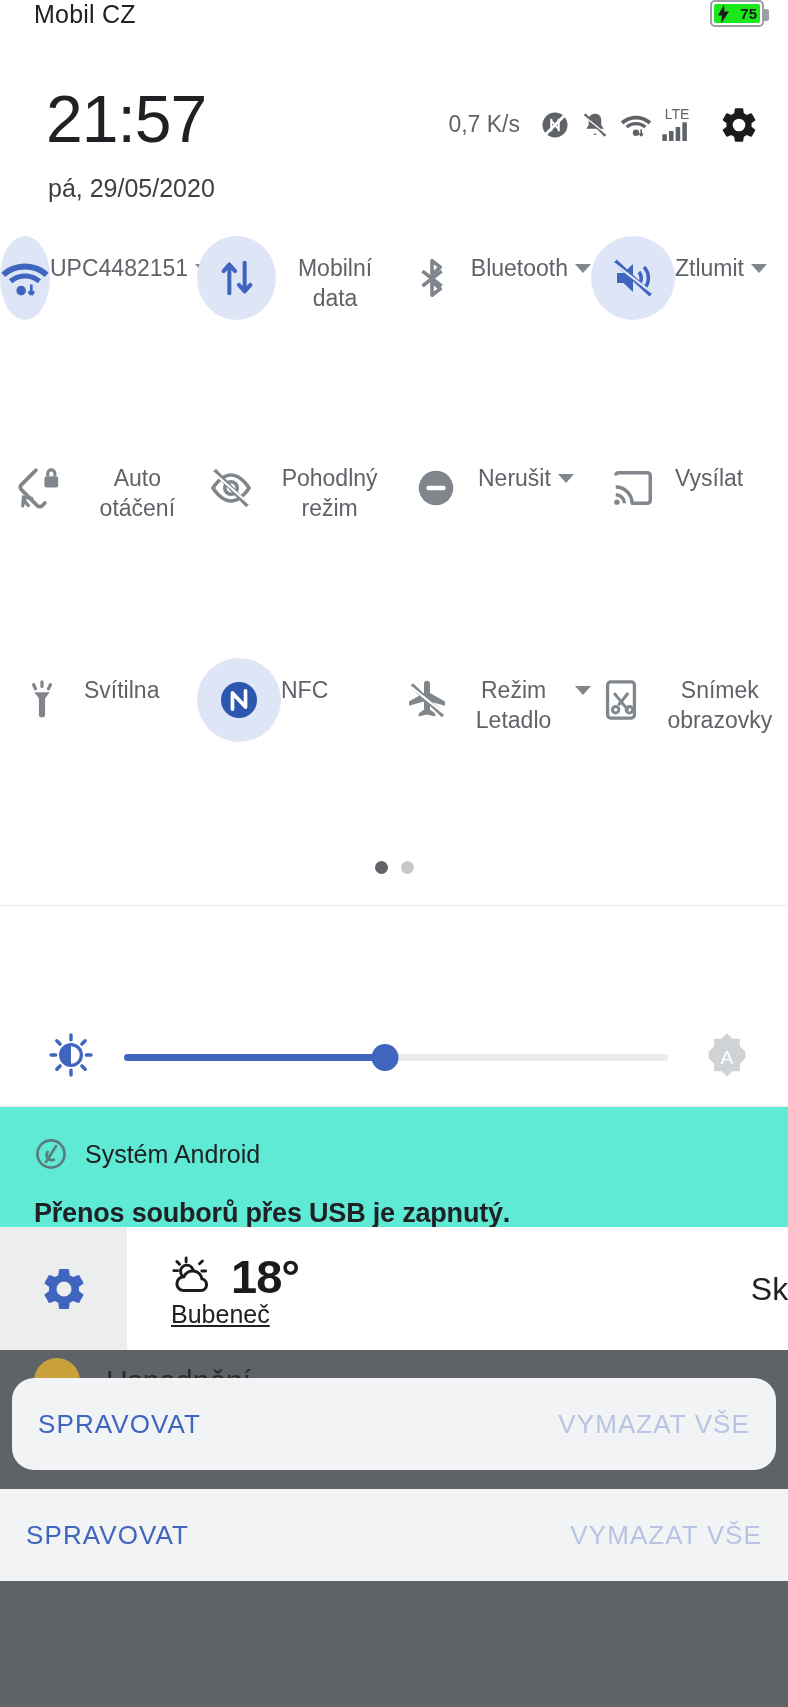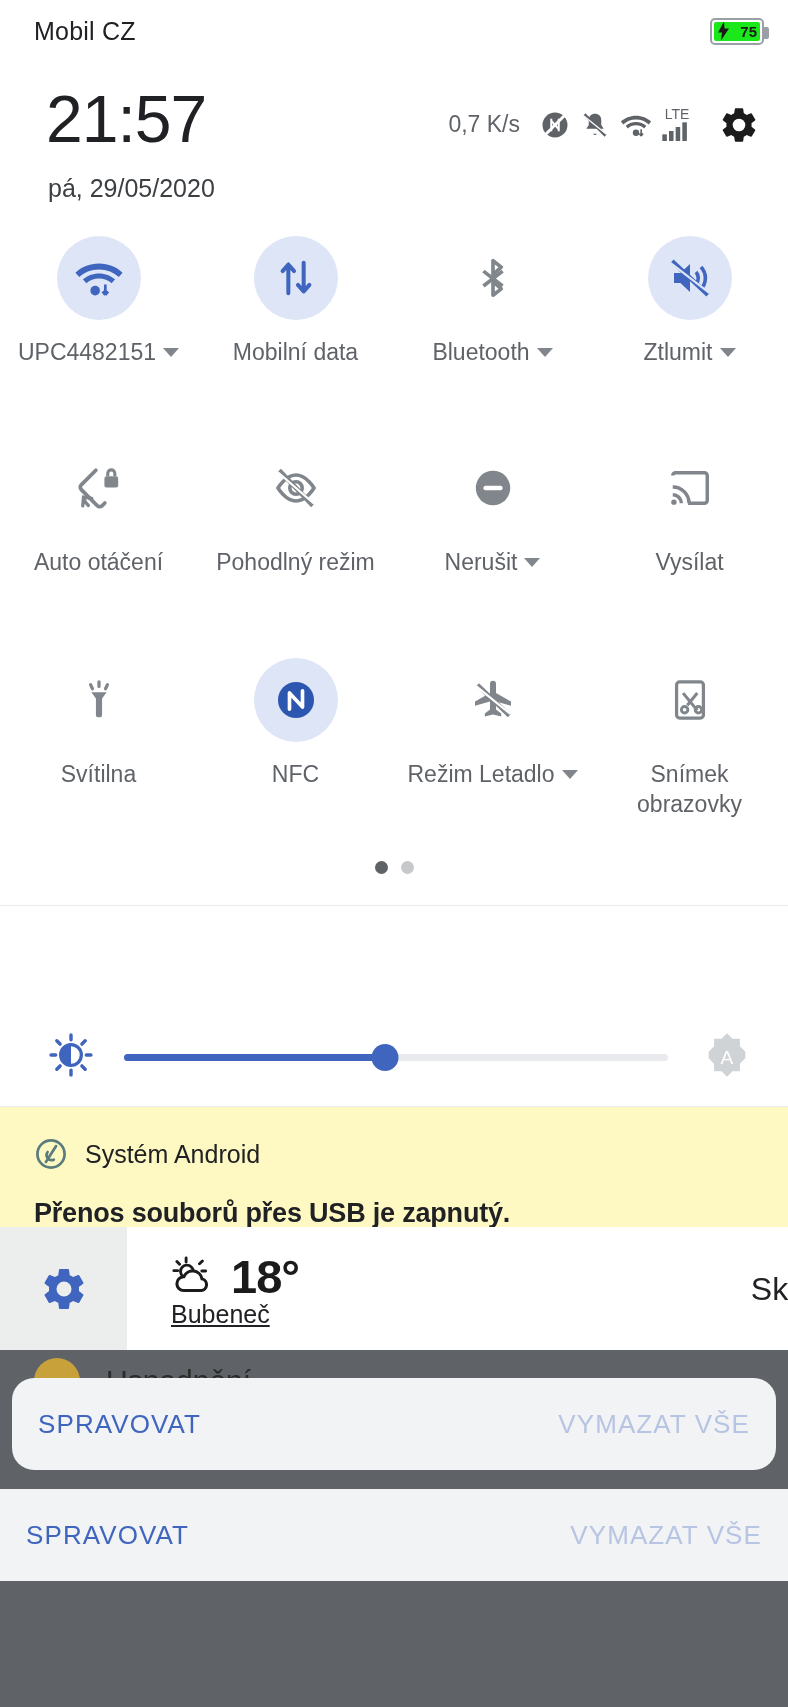--- a/index.html
+++ b/index.html
@@ -12,21 +12,21 @@
   #screen {
     position: relative;
     width: 788px; height: 1707px;
     background: #ffffff;
     overflow: hidden;
   }
 
   
   .statusbar {
     position: absolute; top: 0; left: 0; right: 0; height: 62px;
-    display: flex; align-items: center; justify-content: space-between;
+    display: flex; align-items: flex-start; justify-content: space-between;
     padding: 0 24px 0 34px;
   }
   .carrier { font-size: 25px; color: #202124; letter-spacing: .2px; }
   .battery-wrap { display: flex; align-items: center; }
   .battery {
     position: relative;
     width: 54px; height: 27px;
     border: 2.5px solid #9aa0a6; border-radius: 5px;
     background: #ffffff;
     display: flex; align-items: center;
@@ -62,21 +62,21 @@
     display: flex; align-items: center; gap: 10px;
   }
   .netspeed { font-size: 23px; color: #5f6368; margin-right: 10px; }
   .gear-hdr { position: absolute; right: 28px; top: 42px; }
 
   
   .tiles { position: absolute; top: 227px; left: 0; right: 0; }
   .tile-row { display: flex; }
   .tile {
     width: 197px;
-    display: flex; flex-direction: column; align-items: center;
+    display: flex; flex-direction: row; align-items: flex-start;
     padding-top: 9px;
   }
   .tile-circle {
     width: 84px; height: 84px; border-radius: 50%;
     display: flex; align-items: center; justify-content: center;
     background: transparent;
   }
   .tile-circle.on { background: #dde5f7; }
   .tile-label {
     margin-top: 17px;
@@ -124,21 +124,21 @@
   .thumb {
     position: absolute; top: 2px;
     width: 27px; height: 27px; border-radius: 50%; background: #3f65bf;
     transform: translateX(-50%);
   }
   .auto-badge { margin-right: 36px; }
 
   
   .notif {
     position: absolute; top: 1107px; left: 0; right: 0; height: 150px;
-    background: #fef9c3; padding: 30px 34px 0 34px;
+    background: #5eead4; padding: 30px 34px 0 34px;
   }
   .notif-app { display: flex; align-items: center; gap: 17px; }
   .notif-app-name { font-size: 25px; color: #202124; }
   .notif-title {
     margin-top: 27px; font-size: 27px; font-weight: 700; color: #202124;
     letter-spacing: -.2px;
   }
   .notif-body { margin-top: 8px; font-size: 27px; color: #202124; }
 
   

